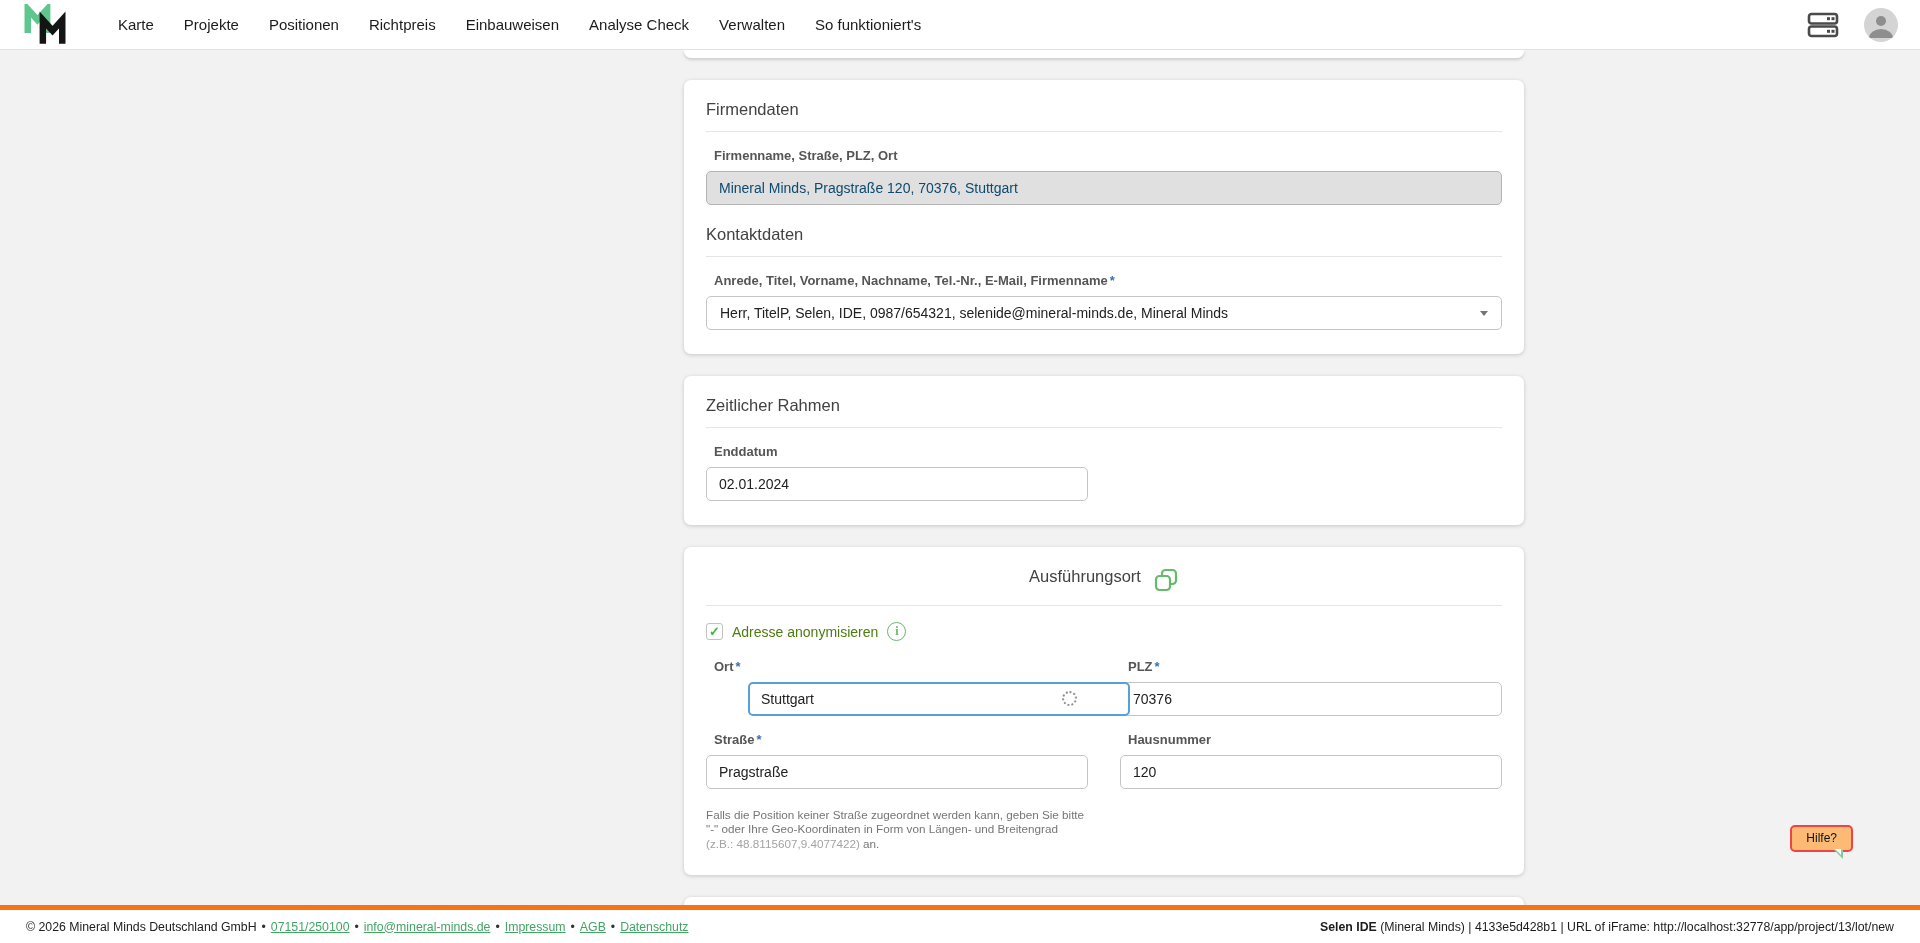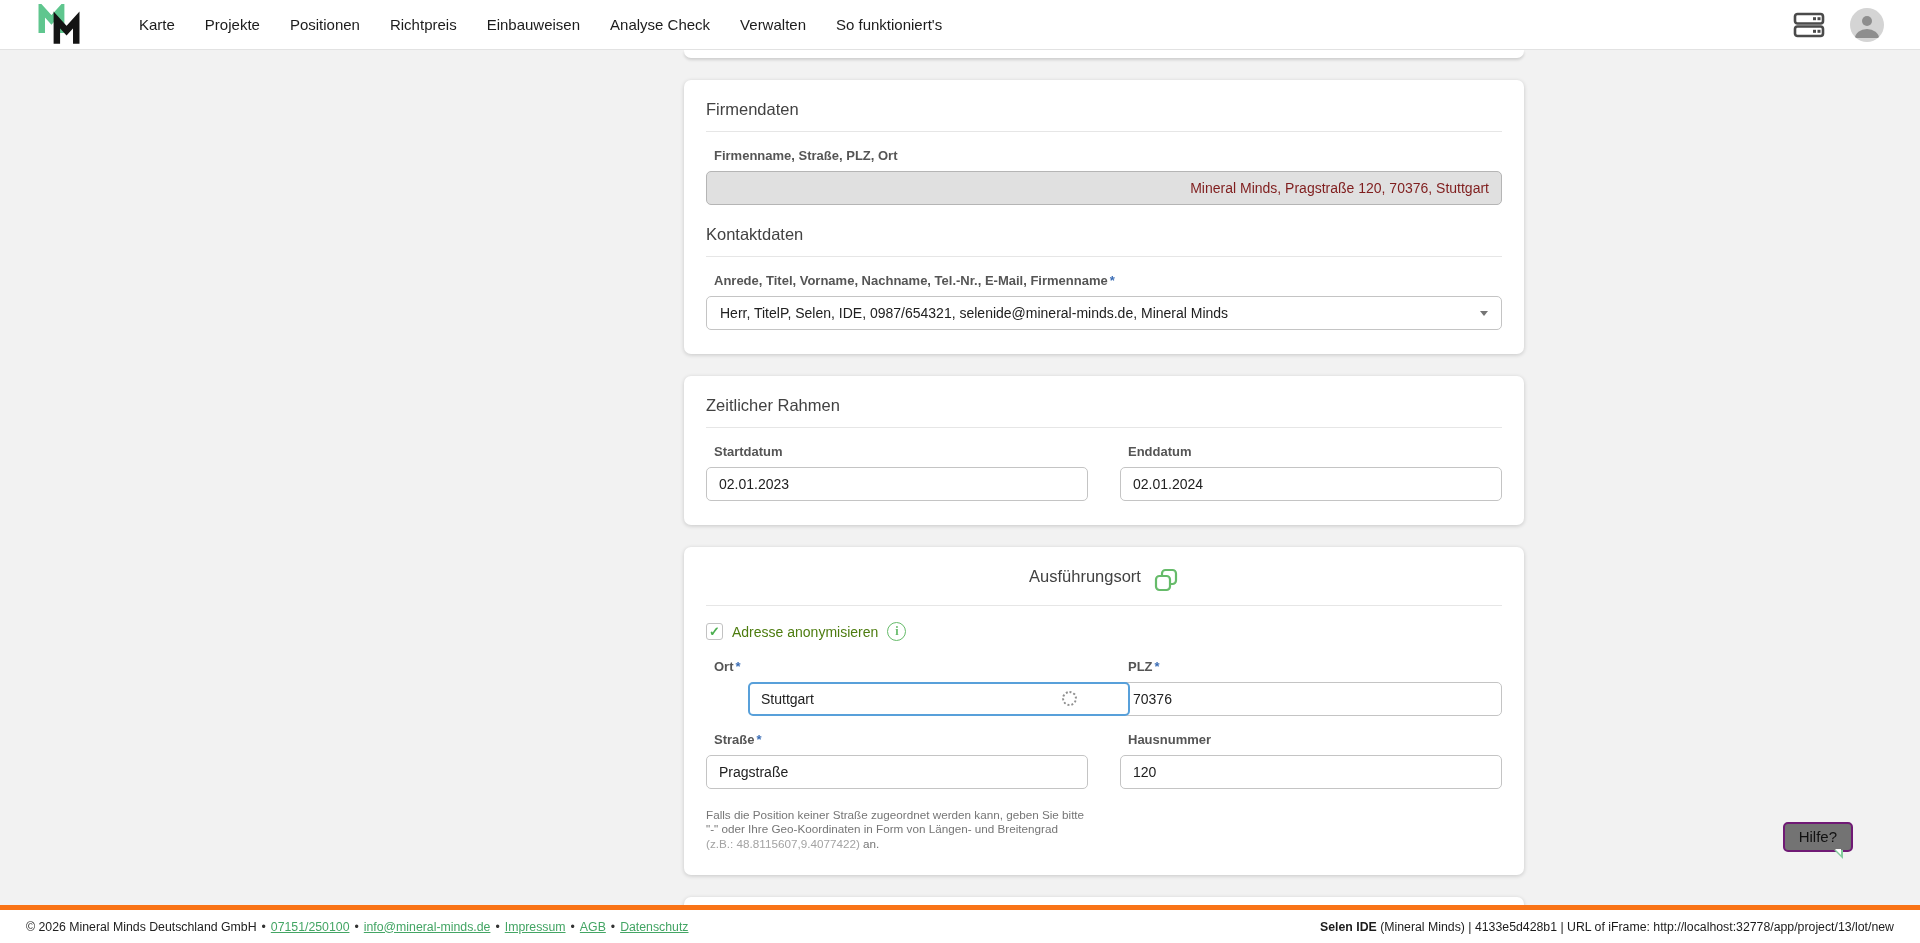--- a/index.html
+++ b/index.html
@@ -9,23 +9,22 @@
     background: #f2f2f2;
     overflow: hidden;
     position: relative;
     color: #212121;
   }
 
   
   .navbar {
     position: fixed; top: 0; left: 0; right: 0; height: 50px;
     background: #ffffff; border-bottom: 1px solid #e2e2e2;
-    display: flex; align-items: center; padding: 0 36px;
+    display: flex; align-items: center; padding: 0 22px;
     z-index: 30;
-    gap: 7px;
   }
   .logo { width: 46px; height: 42px; margin-right: 50px; flex: 0 0 auto; cursor: pointer; }
   .nav-links { display: flex; align-items: center; gap: 30px; }
   .nav-links a {
     text-decoration: none; color: #1c1c1c; font-size: 15px; font-weight: 500;
     white-space: nowrap; cursor: pointer;
   }
   .nav-right { margin-left: auto; display: flex; align-items: center; gap: 24px; }
   .icon-btn { cursor: pointer; display: flex; align-items: center; }
   .avatar {
@@ -58,21 +57,21 @@
 
   .field-label { font-size: 13px; font-weight: 700; color: #555555; margin-bottom: 8px; display: block; padding-left: 8px; }
   .req { color: #3b6db5; font-weight: 700; margin-left: 2px; }
 
   .text-input {
     width: 100%; height: 34px; border: 1px solid #c4c4c4; border-radius: 5px;
     padding: 0 12px; font-size: 14px; color: #212121; background: #ffffff;
     font-family: "Liberation Sans", sans-serif; outline: none;
   }
   .text-input:disabled, .text-input.disabled {
-    background: #e0e0e0; border-color: #b5b5b5; color: #7f1d1d; text-align: right;
+    background: #e0e0e0; border-color: #b5b5b5; color: #0c4a6e;
   }
   .input-wrap { position: relative; }
   .input-wrap.focused .text-input {
     border: 2px solid #58a0da; padding: 0 11px; margin-left: 42px;
   }
   .spinner {
     position: absolute; right: 11px; top: 50%; margin-top: -8px;
     width: 15px; height: 15px; border: 2px dotted #8f8f8f; border-radius: 50%;
   }
 
@@ -102,22 +101,22 @@
     color: #66bb6a; font-size: 12px; font-weight: 700; font-family: "Liberation Serif", serif;
     display: flex; align-items: center; justify-content: center; cursor: pointer;
   }
 
   .helper { font-size: 11.7px; color: #767676; line-height: 1.22; margin-top: 19px; width: 100%; }
   .helper .dim { color: #a3a3a3; }
 
   
   .help-bubble {
     position: fixed; right: 67px; bottom: 91px; z-index: 40;
-    background: #737373; border: 2px solid #701a75; border-radius: 5px;
-    padding: 4px 14px 5px 14px; font-size: 15px; color: #111; cursor: pointer;
+    background: #fdba74; border: 2px solid #ef4444; border-radius: 5px;
+    padding: 4px 14px 5px 14px; font-size: 12px; color: #111; cursor: pointer;
   }
   .help-bubble::before {
     content: ""; position: absolute; right: 8px; bottom: -9px;
     border-left: 9px solid transparent; border-top: 9px solid #82cc9c;
   }
   .help-bubble::after {
     content: ""; position: absolute; right: 10px; bottom: -5px;
     border-left: 6px solid transparent; border-top: 6px solid #ffffff;
   }
 
@@ -193,24 +192,20 @@
       <span>Herr, TitelP, Selen, IDE, 0987/654321, selenide@mineral-minds.de, Mineral Minds</span>
       <span class="caret-down"></span>
     </div>
   </div>
 
   <div class="card">
     <div class="section-title">Zeitlicher Rahmen</div>
     <hr class="rule">
     <div class="two-col">
       <div>
-        <label class="field-label">Startdatum</label>
-        <input class="text-input" value="02.01.2023" style="">
-      </div>
-      <div>
         <label class="field-label">Enddatum</label>
         <input class="text-input" value="02.01.2024" style="">
       </div>
     </div>
   </div>
 
   <div class="card">
     <div class="title-row">
       <div class="section-title">Ausführungsort</div>
       <svg width="26" height="26" viewBox="0 0 26 26" style="cursor:pointer">

